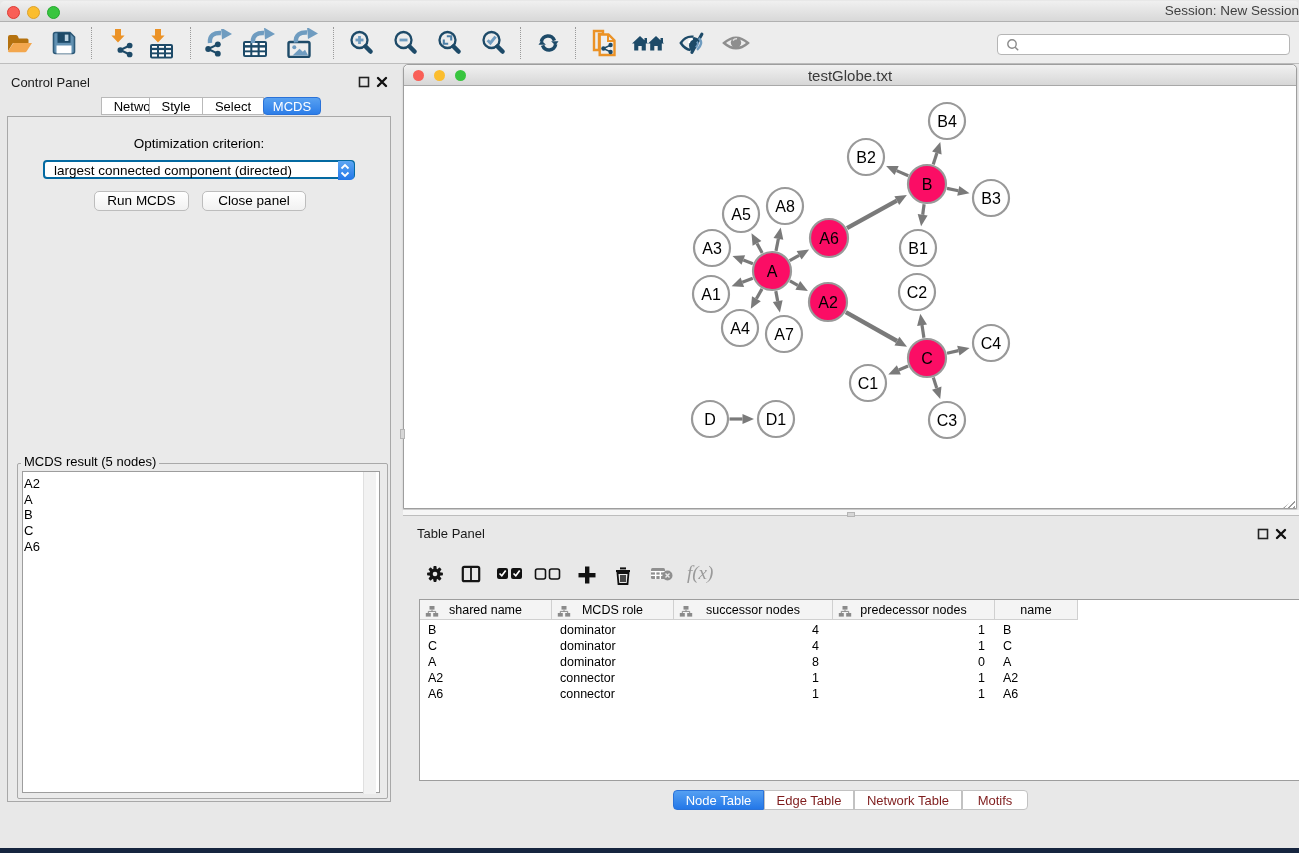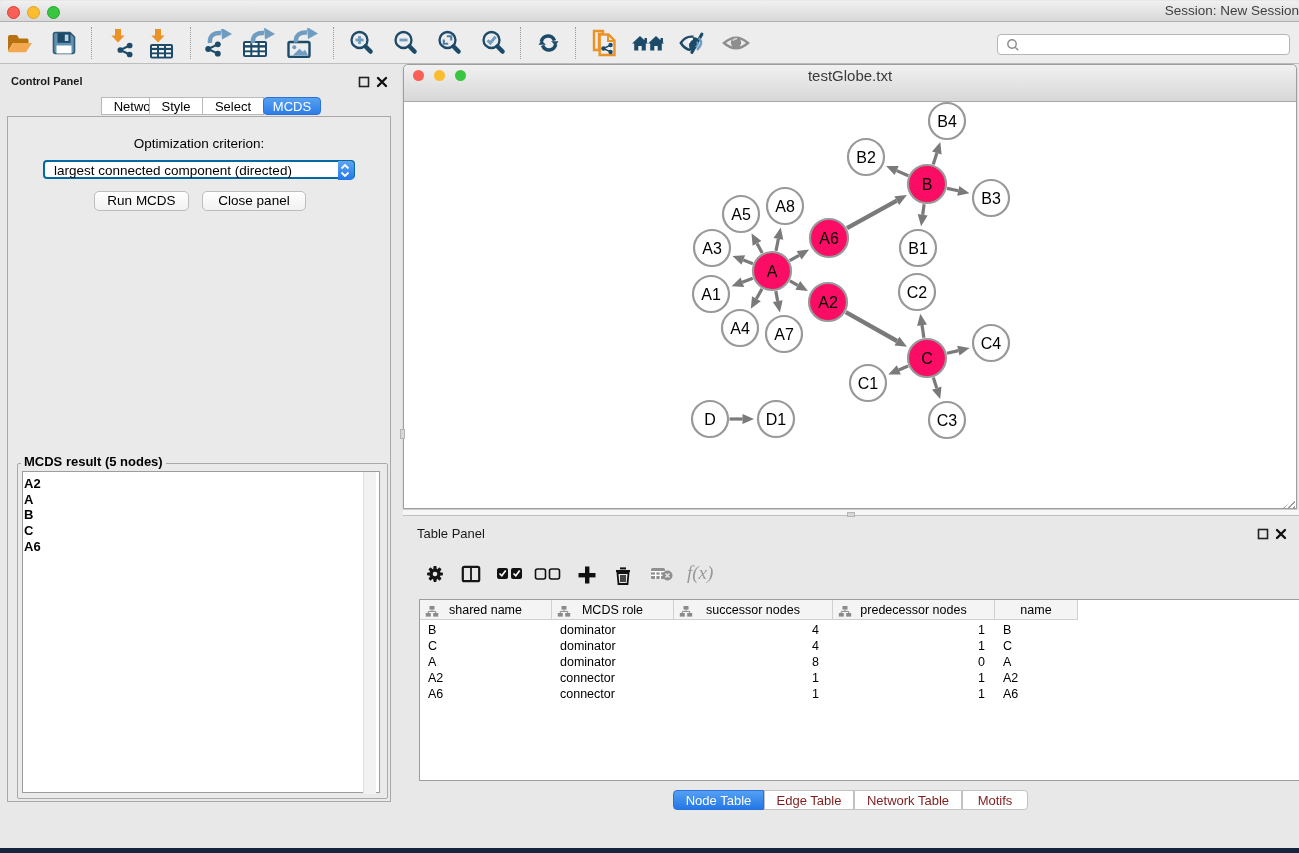--- a/index.html
+++ b/index.html
@@ -20,57 +20,57 @@
 #toolbar { position:absolute; left:0; top:22px; width:1299px; height:42px;
   background:#ededed; border-bottom:1px solid #bdbdbd; }
 .tbi { position:absolute; top:0; height:42px; display:flex; align-items:center; justify-content:center; }
 .tbsep { position:absolute; top:5px; height:32px; width:0;
   border-left:1px dotted #9a9a9a; }
 #searchbox { position:absolute; left:997px; top:12px; width:293px; height:21px;
   background:#fff; border:1px solid #b5b5b5; border-radius:4px; }
 
 #controlpanel { position:absolute; left:0; top:65px; width:397px; height:748px;
   background:#e8e8e8; }
-#cp-title { position:absolute; left:11px; top:10px; font-size:11px; color:#1a1a1a;font-weight:bold; }
+#cp-title { position:absolute; left:11px; top:10px; font-size:13px; color:#1a1a1a; }
 
 .cptab { position:absolute; top:32px; height:18px; background:#fff;
   border:1px solid #b9b9b9; font-size:13px; color:#000; text-align:center;
   line-height:17px; }
 .cptab.sel { background:linear-gradient(#58a1f1,#2c7de8); color:#fff;
   border:1px solid #2a72d8; border-radius:4px; }
 #cp-sub { position:absolute; left:7px; top:51px; width:384px; height:686px;
   background:#eaeaea; border:1px solid #a8a8a8; }
 #cp-inner { position:absolute; left:0; top:0; width:382px; height:684px; }
 #optlabel { position:absolute; left:0; top:19px; width:100%; text-align:center;
   font-size:13.5px; color:#000; }
 #dropdown { position:absolute; left:35px; top:43px; width:312px; height:19px;
   background:#fff; border:2px solid #0369a1; border-radius:4px; font-size:13.5px;
   line-height:18px; padding-left:9px; color:#000; }
 #dd-step { position:absolute; right:-1px; top:-1px; width:16px; height:19px;
   background:linear-gradient(#5da6f3,#2377e8); border-radius:0 4px 4px 0; }
 .cpbtn { position:absolute; top:74px; height:20px; background:linear-gradient(#ffffff,#f1f1f1);
   border:1px solid #bdbdbd; border-radius:5px; font-size:13.5px; color:#000;
   text-align:center; line-height:18px; }
 
-#mcdsbox { position:absolute; left:9px; top:346px; width:371px; height:336px;font-weight:bold; }
+#mcdsbox { position:absolute; left:9px; top:346px; width:371px; height:336px; }
 #mcdsbox .legend { position:absolute; left:4px; top:-9px; background:#eaeaea;
   padding:0 3px; font-size:13px; color:#000; }
 #mcdsbox .frame { position:absolute; left:0; top:0; width:100%; height:100%;
   border:1px solid #a9a9a9; border-radius:2px; }
 #mcdslist { position:absolute; left:5px; top:8px; width:358px; height:322px;
   background:#fff; border:1px solid #9d9d9d; font-size:13px; color:#000; }
 #mcdslist .row { padding-left:1px; height:15.7px; line-height:15.7px; }
 #mcdslist .rows { position:absolute; left:0; top:4px; width:100%; }
 #mcdslist .sbar { position:absolute; right:3px; top:0px; width:13px; height:322px;
   background:#f2f2f2; border-left:1px solid #e0e0e0; }
 
 #netwin { position:absolute; left:403px; top:64px; width:894px; height:445px;
   background:#fff; border:1px solid #9e9e9e; border-radius:5px 5px 0 0;
   box-shadow:0 1px 2px rgba(0,0,0,0.18); }
-#nw-title { position:absolute; left:0; top:0; width:100%; height:37px;
+#nw-title { position:absolute; left:0; top:0; width:100%; height:21px;
   background:linear-gradient(#f1f1f1,#d7d7d7); border-bottom:1px solid #a8a8a8;
   border-radius:5px 5px 0 0; }
 #nw-title .ttl { position:absolute; top:2px; width:100%; text-align:center;
   font-size:15px; color:#3a3a3a; }
 #nw-title .t1 { left:9px;  background:#f95f57; }
 #nw-title .t2 { left:30px; background:#fbbd2e; }
 #nw-title .t3 { left:51px; background:#38c53f; }
 #nw-title .tl { top:5px; width:11px; height:11px; }
 #graphsvg { position:absolute; left:0px; top:22px; }
 

